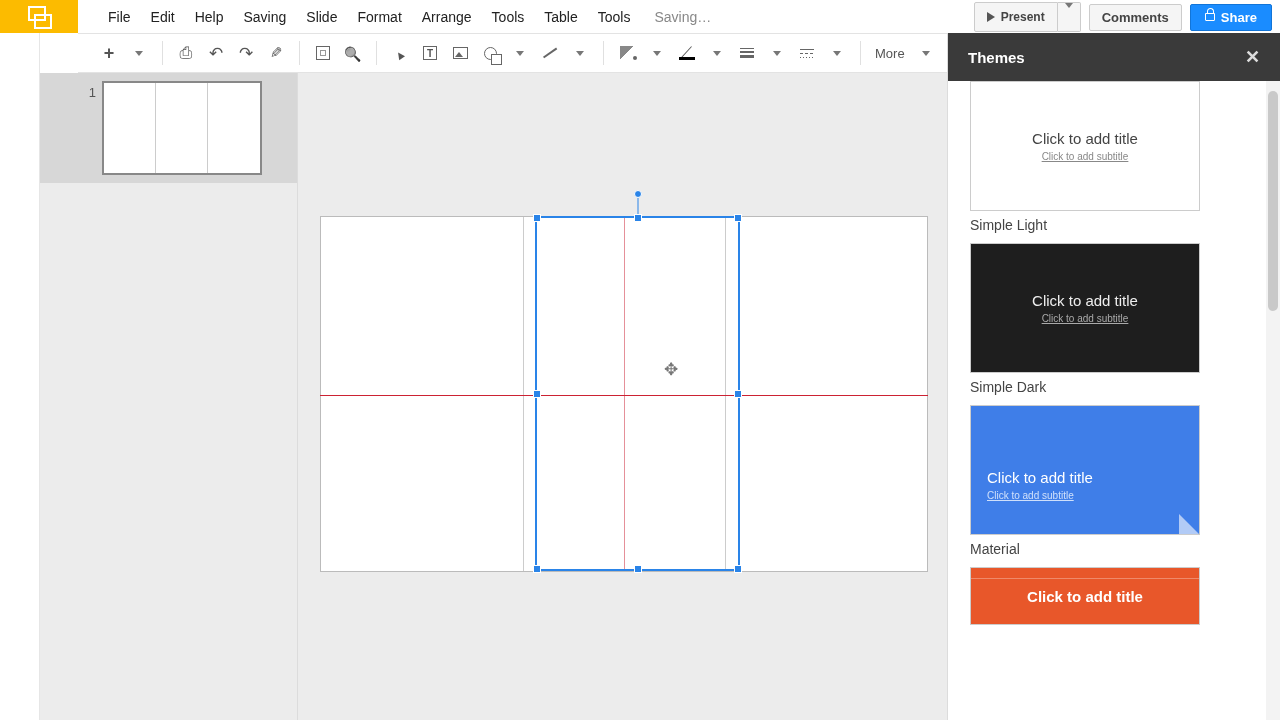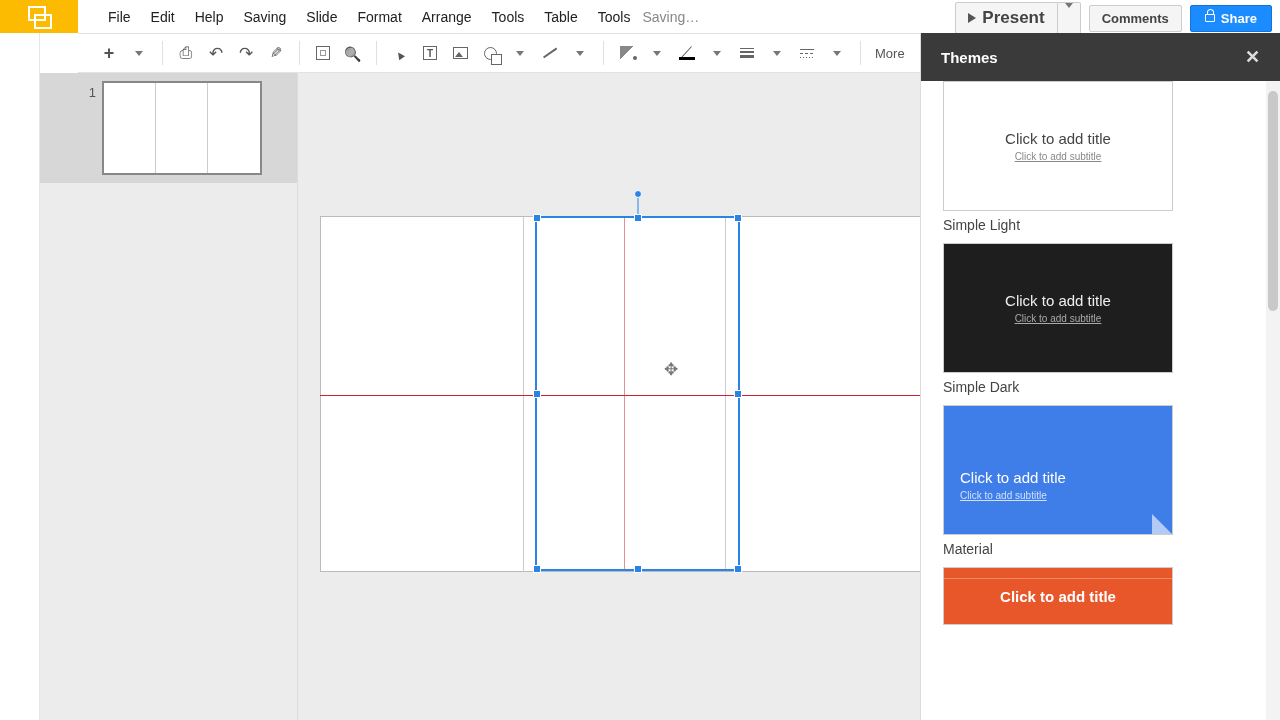--- a/index.html
+++ b/index.html
@@ -20,27 +20,27 @@
   .logo-glyph::before, .logo-glyph::after {
     content: ""; position: absolute; border: 2px solid #fff;
     width: 14px; height: 11px;
   }
   .logo-glyph::before { left: 0; top: 0; }
   .logo-glyph::after  { left: 6px; top: 8px; }
   .menu-items { display: flex; gap: 0; margin-left: 20px; }
   .menu-items span {
     padding: 6px 10px; font-size: 14px; color: #222; cursor: default;
   }
-  .saving { margin-left: 2px; font-size: 14px; color: #888; }
+  .saving { margin-left: 14px; font-size: 14px; color: #888; }
   .top-right { position: absolute; right: 8px; top: 2px; display: flex; align-items: center; gap: 8px; }
   .btn-present-group { display: flex; }
   .btn-present {
     display: flex; align-items: center; gap: 6px;
     background: #f5f5f5; border: 1px solid #ccc; border-radius: 2px 0 0 2px;
-    padding: 5px 12px; font-size: 17px; font-weight: bold; color: #444;
+    padding: 5px 12px; font-size: 12px; font-weight: bold; color: #444;
   }
   .btn-present-drop {
     background: #f5f5f5; border: 1px solid #ccc; border-left: none; border-radius: 0 2px 2px 0;
     padding: 5px 7px; color: #666;
   }
   .play-tri {
     width: 0; height: 0; border-left: 8px solid #555;
     border-top: 5px solid transparent; border-bottom: 5px solid transparent;
   }
   .btn-comments {
@@ -146,21 +146,21 @@
   .h-ml{left:0;top:50%}.h-mr{left:100%;top:50%}.h-mt{left:50%;top:0}.h-mb{left:50%;top:100%}
   .rot-line{position:absolute;left:50%;top:-24px;width:1px;height:24px;background:#2a84e8;transform:translateX(-50%);}
   .rot-dot{position:absolute;left:50%;top:-28px;width:8px;height:8px;border-radius:50%;background:#2a84e8;border:1px solid #fff;transform:translate(-50%,0);}
   .move-cursor{
     position:absolute;left:366px;top:286px;width:18px;height:18px;color:#777;
   }
   .move-cursor::before{content:"✥";font-size:17px;}
 
   
   .panel {
-    position:absolute; top:33px; right:0; bottom:0; width:360px;
+    position:absolute; top:33px; right:0; bottom:0; width:333px;
     background:#fff; border-left:1px solid #dcdcdc;
     overflow:hidden;
   }
   .panel-head {
     height:48px;background:#3a3a3a;color:#fff;display:flex;align-items:center;
     padding:0 20px;font-size:15px;font-weight:bold;justify-content:space-between;
   }
   .panel-close{font-size:18px;color:#ddd;cursor:default;}
   .panel-sub{
     padding:14px 20px 10px 28px;font-size:14px;color:#333;position:relative;

